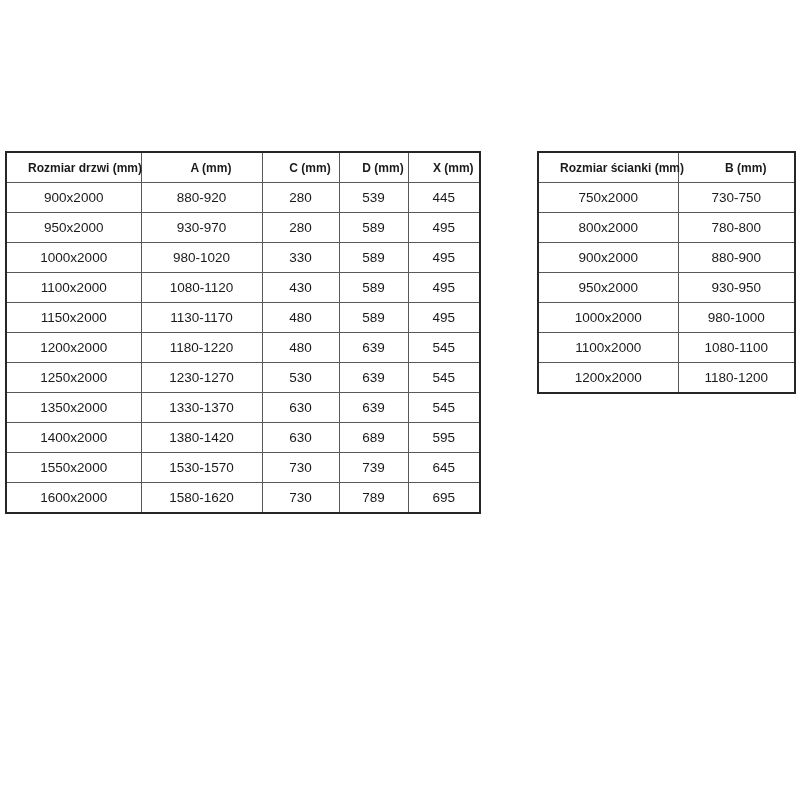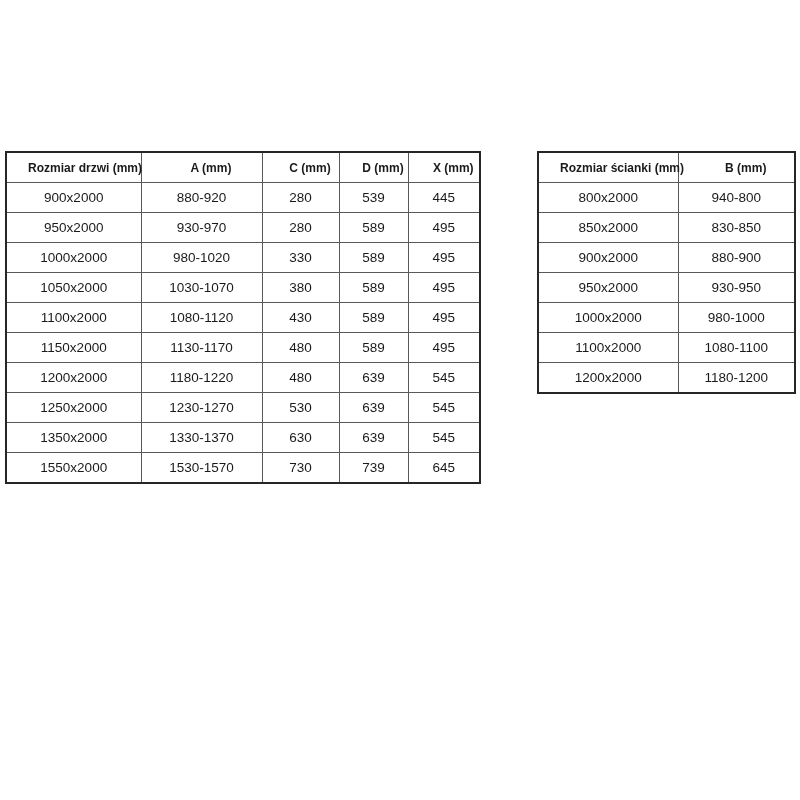--- a/index.html
+++ b/index.html
@@ -91,27 +91,20 @@
           <td>495</td>
         </tr>
         <tr>
           <td>1000x2000</td>
           <td>980-1020</td>
           <td>330</td>
           <td>589</td>
           <td>495</td>
         </tr>
         <tr>
-          <td>1050x2000</td>
-          <td>1030-1070</td>
-          <td>380</td>
-          <td>589</td>
-          <td>495</td>
-        </tr>
-        <tr>
           <td>1100x2000</td>
           <td>1080-1120</td>
           <td>430</td>
           <td>589</td>
           <td>495</td>
         </tr>
         <tr>
           <td>1150x2000</td>
           <td>1130-1170</td>
           <td>480</td>
@@ -133,48 +126,62 @@
           <td>545</td>
         </tr>
         <tr>
           <td>1350x2000</td>
           <td>1330-1370</td>
           <td>630</td>
           <td>639</td>
           <td>545</td>
         </tr>
         <tr>
+          <td>1400x2000</td>
+          <td>1380-1420</td>
+          <td>630</td>
+          <td>689</td>
+          <td>595</td>
+        </tr>
+        <tr>
           <td>1550x2000</td>
           <td>1530-1570</td>
           <td>730</td>
           <td>739</td>
           <td>645</td>
+        </tr>
+        <tr>
+          <td>1600x2000</td>
+          <td>1580-1620</td>
+          <td>730</td>
+          <td>789</td>
+          <td>695</td>
         </tr>
       </tbody>
   </table>
 
   <table class="spec-table walls-table">
     <colgroup>
       <col class="c1">
         <col class="c2">
     </colgroup>
     <thead>
       <tr>
           <th>Rozmiar ścianki (mm)</th>
           <th>B (mm)</th>
         </tr>
     </thead>
     <tbody>
         <tr>
+          <td>750x2000</td>
+          <td>730-750</td>
+        </tr>
+        <tr>
           <td>800x2000</td>
-          <td>940-800</td>
-        </tr>
-        <tr>
-          <td>850x2000</td>
-          <td>830-850</td>
+          <td>780-800</td>
         </tr>
         <tr>
           <td>900x2000</td>
           <td>880-900</td>
         </tr>
         <tr>
           <td>950x2000</td>
           <td>930-950</td>
         </tr>
         <tr>

